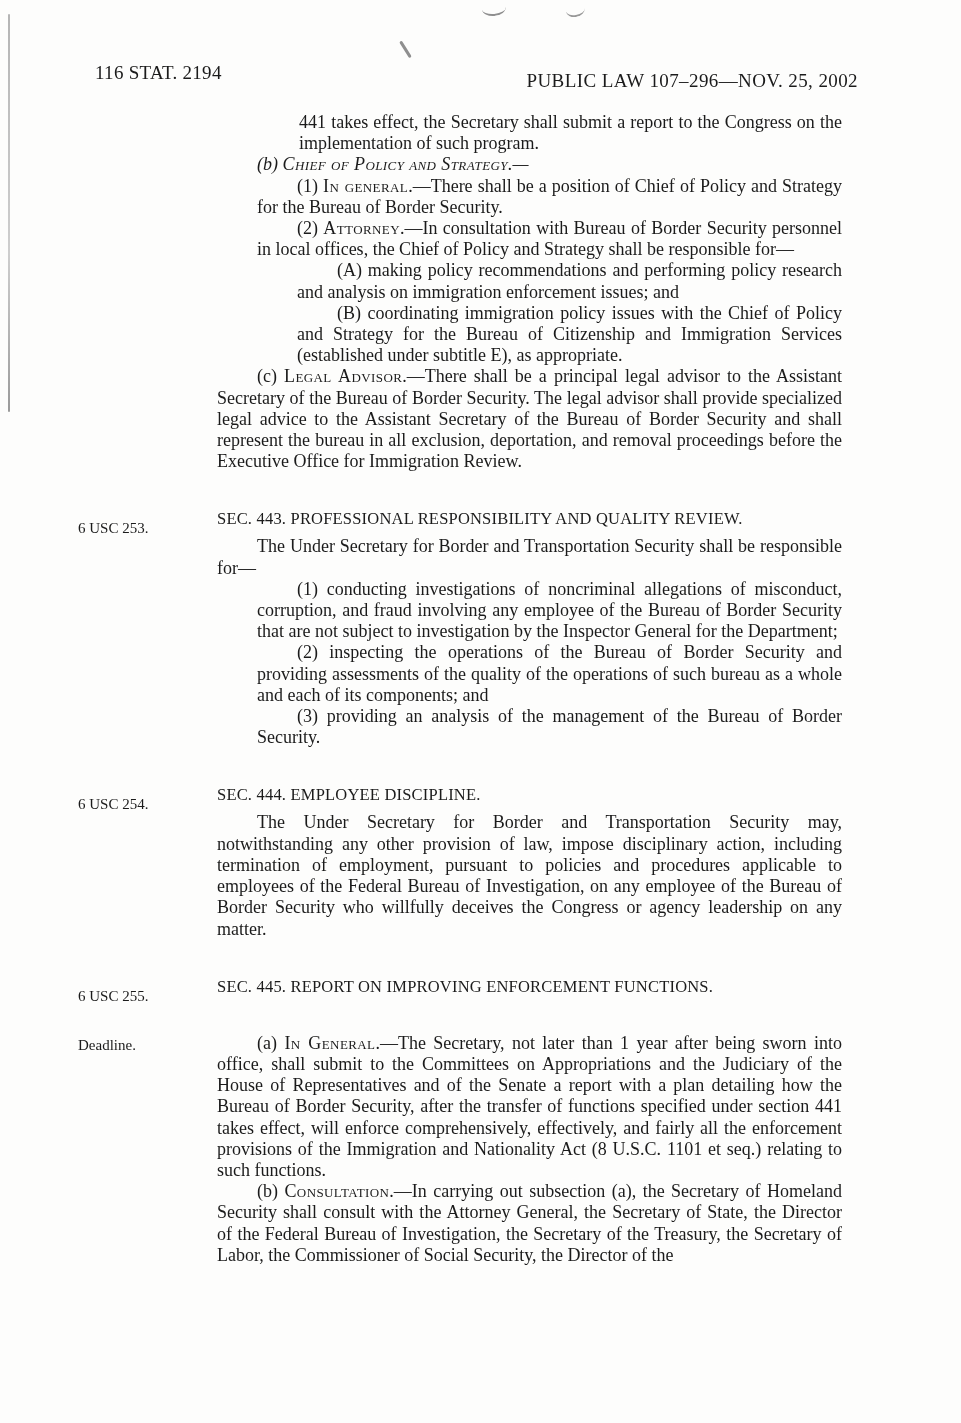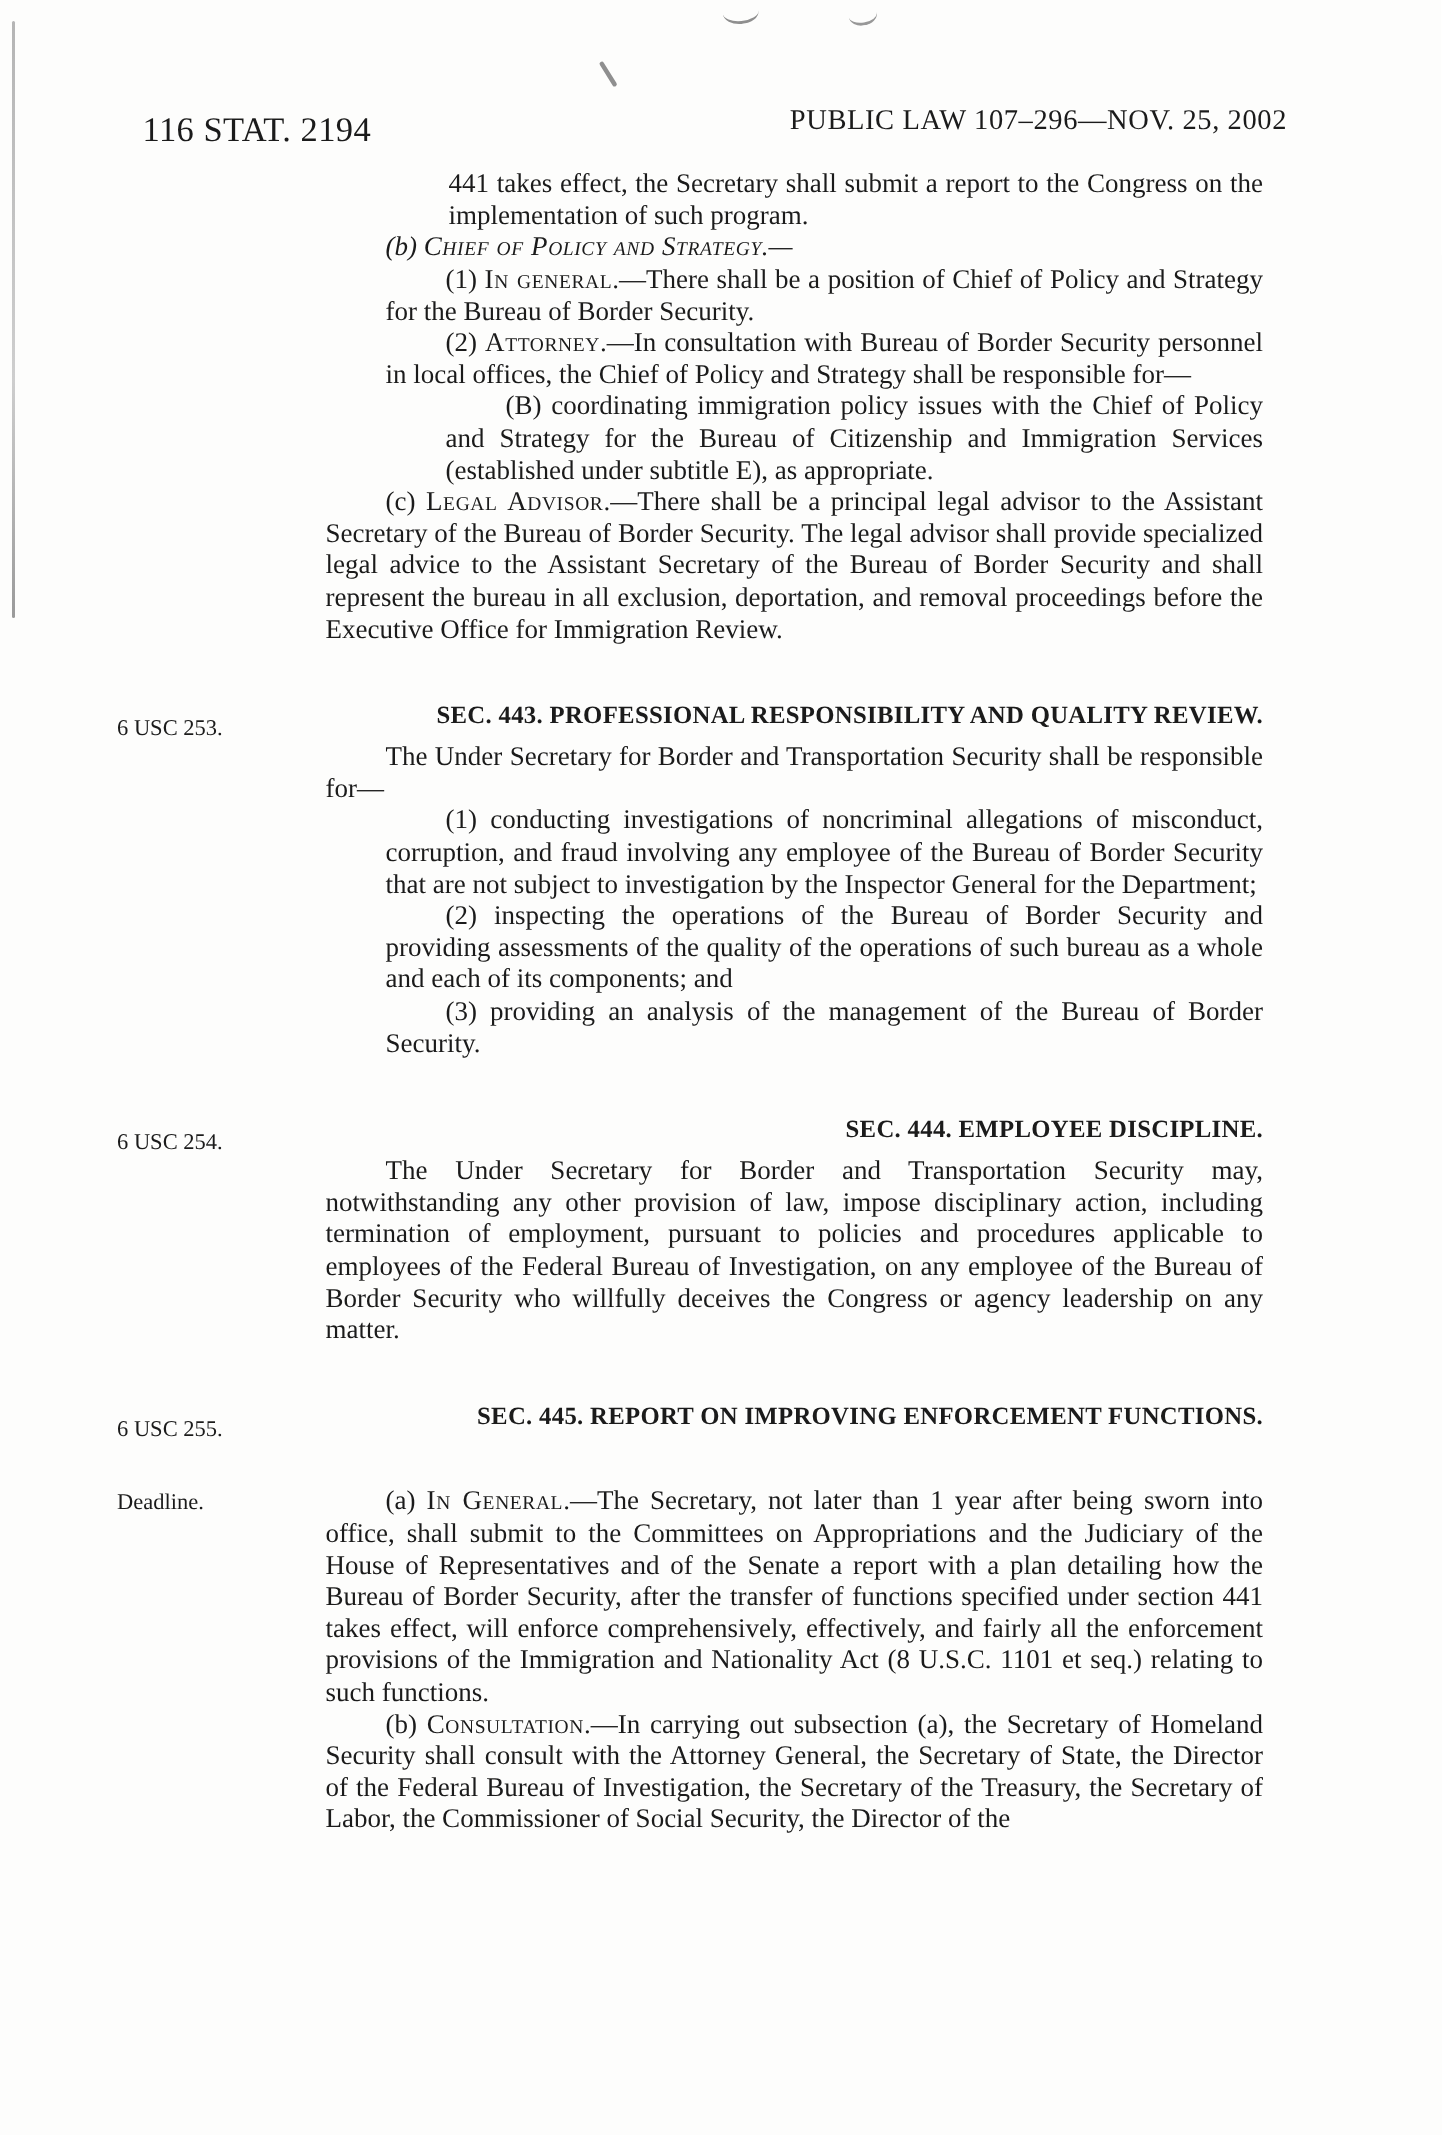--- a/index.html
+++ b/index.html
@@ -5,37 +5,37 @@
   html,body{margin:0;padding:0;background:#ffffff;}
   .page{
     position:relative;
     width:961px;height:1423px;
     background:#fdfdfc;
     overflow:hidden;
     font-family:"Liberation Serif","DejaVu Serif",serif;
     color:#1b1b1b;
   }
   .stat-num{
-    position:absolute;left:95px;top:74px;
-    font-size:23px;letter-spacing:0.3px;white-space:nowrap;
+    position:absolute;left:95px;top:62px;
+    font-size:19px;letter-spacing:0.3px;white-space:nowrap;
   }
   .law-title{
     position:absolute;left:233px;top:70px;width:625px;
     text-align:right;font-size:19px;letter-spacing:0.4px;white-space:nowrap;
   }
   .text-col{
     position:absolute;left:217px;top:112px;width:625px;
     font-size:18px;line-height:21.2px;
     text-align:justify;
   }
   .para{margin:0;}
   .sc{font-variant:small-caps;letter-spacing:0.4px;}
   .sec-heading{
-    font-size:16.5px;font-weight:bold;line-height:21px;
-    margin:7px 0;text-align:right;letter-spacing:0.2px;
+    font-size:16.5px;font-weight:normal;line-height:21px;
+    margin:7px 0;text-align:left;letter-spacing:0.2px;
   }
   .block-wrap{position:relative;margin-top:36px;}
   .margin-note{
     position:absolute;left:-139px;top:2px;
     font-size:15px;line-height:20px;white-space:nowrap;
     text-align:left;text-indent:0;
   }
   .wrap-h .margin-note{top:10px;}
   
   .edge-line{
@@ -70,20 +70,21 @@
   <div class="mark-slash"></div>
 
   <div class="stat-num">116 STAT. 2194</div>
   <div class="law-title">PUBLIC LAW 107–296—NOV. 25, 2002</div>
 
   <div class="text-col">
       <p class="para" style="margin-left: 82px; text-indent: 0px;"><span>441 takes effect, the Secretary shall submit a report to the Congress on the implementation of such program.</span></p>
       <p class="para" style="margin-left: 0px; text-indent: 40px; font-style: italic;"><span>(b) </span><span class="sc">Chief of Policy and Strategy</span><span>.—</span></p>
       <p class="para" style="margin-left: 40px; text-indent: 40px;"><span>(1) </span><span class="sc">In general</span><span>.—There shall be a position of Chief of Policy and Strategy for the Bureau of Border Security.</span></p>
       <p class="para" style="margin-left: 40px; text-indent: 40px;"><span>(2) </span><span class="sc">Attorney</span><span>.—In consultation with Bureau of Border Security personnel in local offices, the Chief of Policy and Strategy shall be responsible for—</span></p>
+      <p class="para" style="margin-left: 80px; text-indent: 40px;"><span>(A) making policy recommendations and performing policy research and analysis on immigration enforcement issues; and</span></p>
       <p class="para" style="margin-left: 80px; text-indent: 40px;"><span>(B) coordinating immigration policy issues with the Chief of Policy and Strategy for the Bureau of Citizenship and Immigration Services (established under subtitle E), as appropriate.</span></p>
       <p class="para" style="margin-left: 0px; text-indent: 40px;"><span>(c) </span><span class="sc">Legal Advisor</span><span>.—There shall be a principal legal advisor to the Assistant Secretary of the Bureau of Border Security. The legal advisor shall provide specialized legal advice to the Assistant Secretary of the Bureau of Border Security and shall represent the bureau in all exclusion, deportation, and removal proceedings before the Executive Office for Immigration Review.</span></p>
       <div class="block-wrap wrap-h">
         <div class="margin-note">6 USC 253.</div>
         <h3 class="sec-heading">SEC. 443. PROFESSIONAL RESPONSIBILITY AND QUALITY REVIEW.</h3>
       </div>
       <p class="para" style="margin-left: 0px; text-indent: 40px;"><span>The Under Secretary for Border and Transportation Security shall be responsible for—</span></p>
       <p class="para" style="margin-left: 40px; text-indent: 40px;"><span>(1) conducting investigations of noncriminal allegations of misconduct, corruption, and fraud involving any employee of the Bureau of Border Security that are not subject to investigation by the Inspector General for the Department;</span></p>
       <p class="para" style="margin-left: 40px; text-indent: 40px;"><span>(2) inspecting the operations of the Bureau of Border Security and providing assessments of the quality of the operations of such bureau as a whole and each of its components; and</span></p>
       <p class="para" style="margin-left: 40px; text-indent: 40px;"><span>(3) providing an analysis of the management of the Bureau of Border Security.</span></p>

